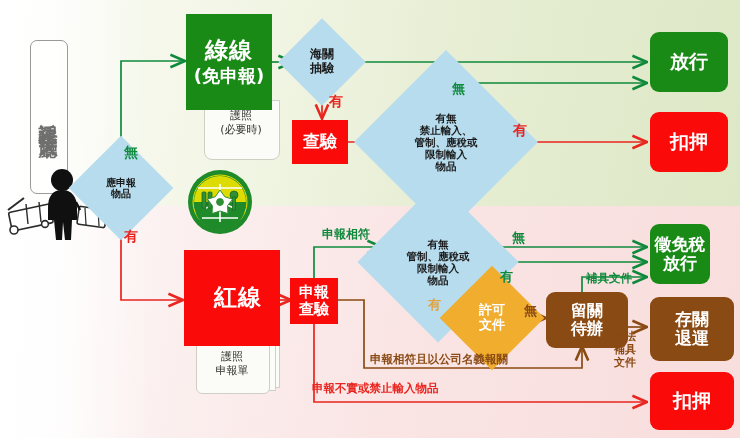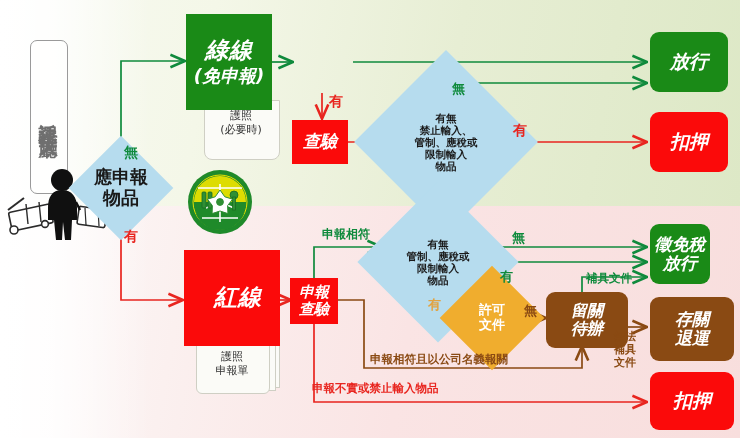--- a/index.html
+++ b/index.html
@@ -23,21 +23,21 @@
     position:absolute;left:0;top:0;width:150px;height:438px;
     background:linear-gradient(90deg,#ffffff 0%,rgba(255,255,255,0.85) 35%,rgba(255,255,255,0) 100%);
   }
 
   
   #wires{position:absolute;left:0;top:0;width:740px;height:438px;}
 
   
   .node{position:absolute;box-sizing:border-box;display:flex;align-items:center;
         justify-content:center;text-align:right;color:#fff;font-weight:bold;
-        line-height:1.12;font-style:italic;}
+        line-height:1.12;}
   .rbox{border-radius:9px;}
 
   .greenbox{background:#1a8a17;}
   .redbox{background:#fb0a0a;}
   .brownbox{background:#8a4a13;}
 
   
   .lane{position:absolute;color:#fff;font-weight:bold;display:flex;
         flex-direction:column;align-items:center;justify-content:center;}
   .lane .l1{font-size:23px;letter-spacing:1px;}
@@ -193,40 +193,49 @@
       <rect x="46.6" y="29" width="2.8" height="13"></rect>
     </g>
     <g fill="#ffffff" stroke="#2f8f34" stroke-width="1">
       <path d="M34,22 L38.8,28.8 L46.6,31.2 L41.6,37.6 L41.9,45.6 L34,43 L26.1,45.6 L26.4,37.6 L21.4,31.2 L29.2,28.8 Z"></path>
       <circle cx="34" cy="34" r="3.4" fill="#2f8f34"></circle>
     </g>
   </svg>
 
   <div class="diamond dblue" style="left:84px;top:151px;width:74px;height:74px;">
     <div class="shape"></div>
-    <div class="dlabel" style="font-size:18px;align-items:center;">
+    <div class="dlabel" style="font-size:10px;align-items:center;">
       <div>
         <div>應申報</div>
         <div>物品</div>
       </div>
     </div>
   </div>
 
   <div class="paperwrap" style="left:204px;top:100px;width:74px;height:58px;">
     <div class="paper" style="left:0;top:0;width:74px;height:58px;border-radius:0 0 8px 8px;"></div>
     <div class="papertext" style="top:9px;">
       <div>護照</div>
       <div>(必要時)</div>
     </div>
   </div>
   <div class="node lane greenbox" style="left:186px;top:14px;width:86px;height:96px;">
     <span class="l1">綠線</span>
     <span class="l2">(免申報)</span>
   </div>
 
+  <div class="diamond dblue" style="left:291px;top:31px;width:62px;height:62px;">
+    <div class="shape"></div>
+    <div class="dlabel" style="font-size:12px;">
+      <div>
+        <div>海關</div>
+        <div>抽驗</div>
+      </div>
+    </div>
+  </div>
 
   <div class="node redbox" style="left:292px;top:120px;width:56px;height:44px;font-size:17px;">
     <span>查驗</span>
   </div>
 
   <div class="diamond dblue" style="left:381px;top:77px;width:130px;height:130px;">
     <div class="shape"></div>
     <div class="dlabel" style="font-size:10.5px;">
       <div>
         <div>有無</div>

